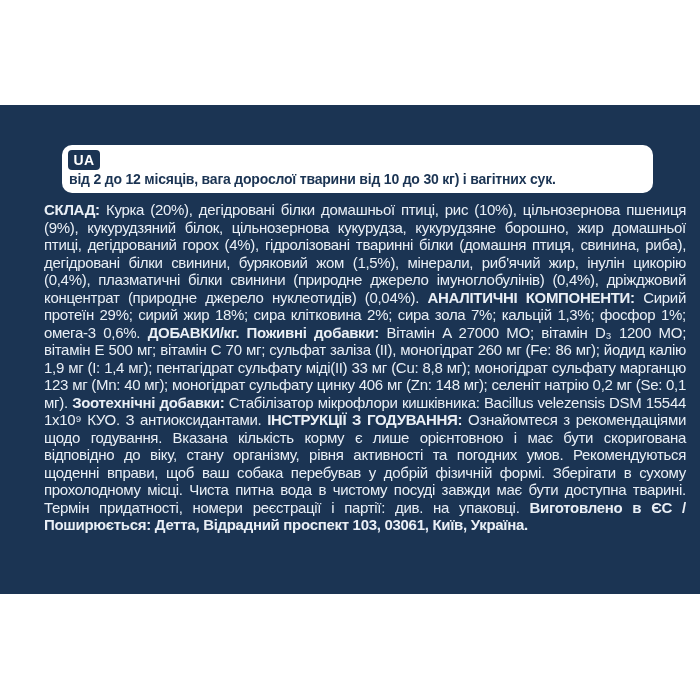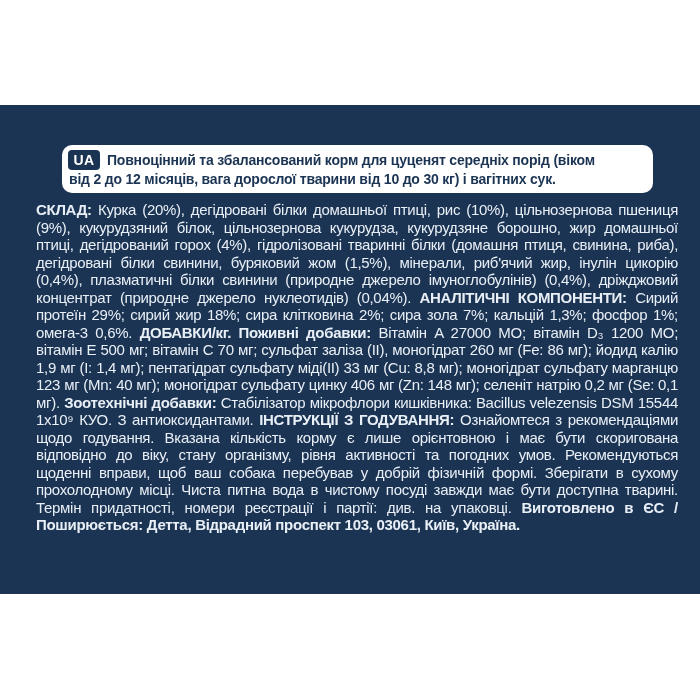--- a/index.html
+++ b/index.html
@@ -56,41 +56,40 @@
     font-size: 14px;
     letter-spacing: -0.2px;
     white-space: nowrap;
   }
   .header-line2 {
     margin-top: 0;
     padding-left: 1px;
   }
   .body-text {
     position: absolute;
-    left: 36px;
+    left: 44px;
     top: 96px;
     width: 642px;
     color: #e9eff6;
     font-size: 15px;
     line-height: 17.5px;
     letter-spacing: -0.3px;
     text-align: justify;
   }
   .body-text span.b { font-weight: 700; }
 </style>
 </head>
 <body>
 
 <div class="page" style="background: rgb(255, 255, 255); text-decoration: underline;">
   <div class="panel" style="background: rgb(27, 52, 83);">
 
     <div class="header-box" style="background: rgb(255, 255, 255); color: rgb(27, 52, 83);">
       <div class="header-line1">
         <span class="ua-badge" style="background: rgb(27, 52, 83); color: rgb(255, 255, 255);">UA</span>
-        <span class="header-text">Повноцінний та збалансований корм для цуценят середніх порід (віком</span>
       </div>
       <div class="header-line2">
         <span class="header-text">від 2 до 12 місяців, вага дорослої тварини від 10 до 30 кг) і вагітних сук.</span>
       </div>
     </div>
 
     <div class="body-text" style="color: rgb(233, 239, 246);"><span class="b">СКЛАД: </span><span>Курка (20%), дегідровані білки домашньої птиці, рис (10%), цільнозернова пшениця (9%), кукурудзяний білок, цільнозернова кукурудза, кукурудзяне борошно, жир домашньої птиці, дегідрований горох (4%), гідролізовані тваринні білки (домашня птиця, свинина, риба), дегідровані білки свинини, буряковий жом (1,5%), мінерали, риб'ячий жир, інулін цикорію (0,4%), плазматичні білки свинини (природне джерело імуноглобулінів) (0,4%), дріжджовий концентрат (природне джерело нуклеотидів) (0,04%). </span><span class="b">АНАЛІТИЧНІ КОМПОНЕНТИ: </span><span>Сирий протеїн 29%; сирий жир 18%; сира клітковина 2%; сира зола 7%; кальцій 1,3%; фосфор 1%; омега-3 0,6%. </span><span class="b">ДОБАВКИ/кг. Поживні добавки: </span><span>Вітамін A 27000 МО; вітамін D₃ 1200 МО; вітамін E 500 мг; вітамін C 70 мг; сульфат заліза (II), моногідрат 260 мг (Fe: 86 мг); йодид калію 1,9 мг (I: 1,4 мг); пентагідрат сульфату міді(II) 33 мг (Cu: 8,8 мг); моногідрат сульфату марганцю 123 мг (Mn: 40 мг); моногідрат сульфату цинку 406 мг (Zn: 148 мг); селеніт натрію 0,2 мг (Se: 0,1 мг). </span><span class="b">Зоотехнічні добавки: </span><span>Стабілізатор мікрофлори кишківника: Bacillus velezensis DSM 15544 1x10⁹ КУО. З антиоксидантами. </span><span class="b">ІНСТРУКЦІЇ З ГОДУВАННЯ: </span><span>Ознайомтеся з рекомендаціями щодо годування. Вказана кількість корму є лише орієнтовною і має бути скоригована відповідно до віку, стану організму, рівня активності та погодних умов. Рекомендуються щоденні вправи, щоб ваш собака перебував у добрій фізичній формі. Зберігати в сухому прохолодному місці. Чиста питна вода в чистому посуді завжди має бути доступна тварині. Термін придатності, номери реєстрації і партії: див. на упаковці. </span><span class="b">Виготовлено в ЄС / Поширюється: Детта, Відрадний проспект 103, 03061, Київ, Україна.</span></div>
 
   </div>
 </div>

